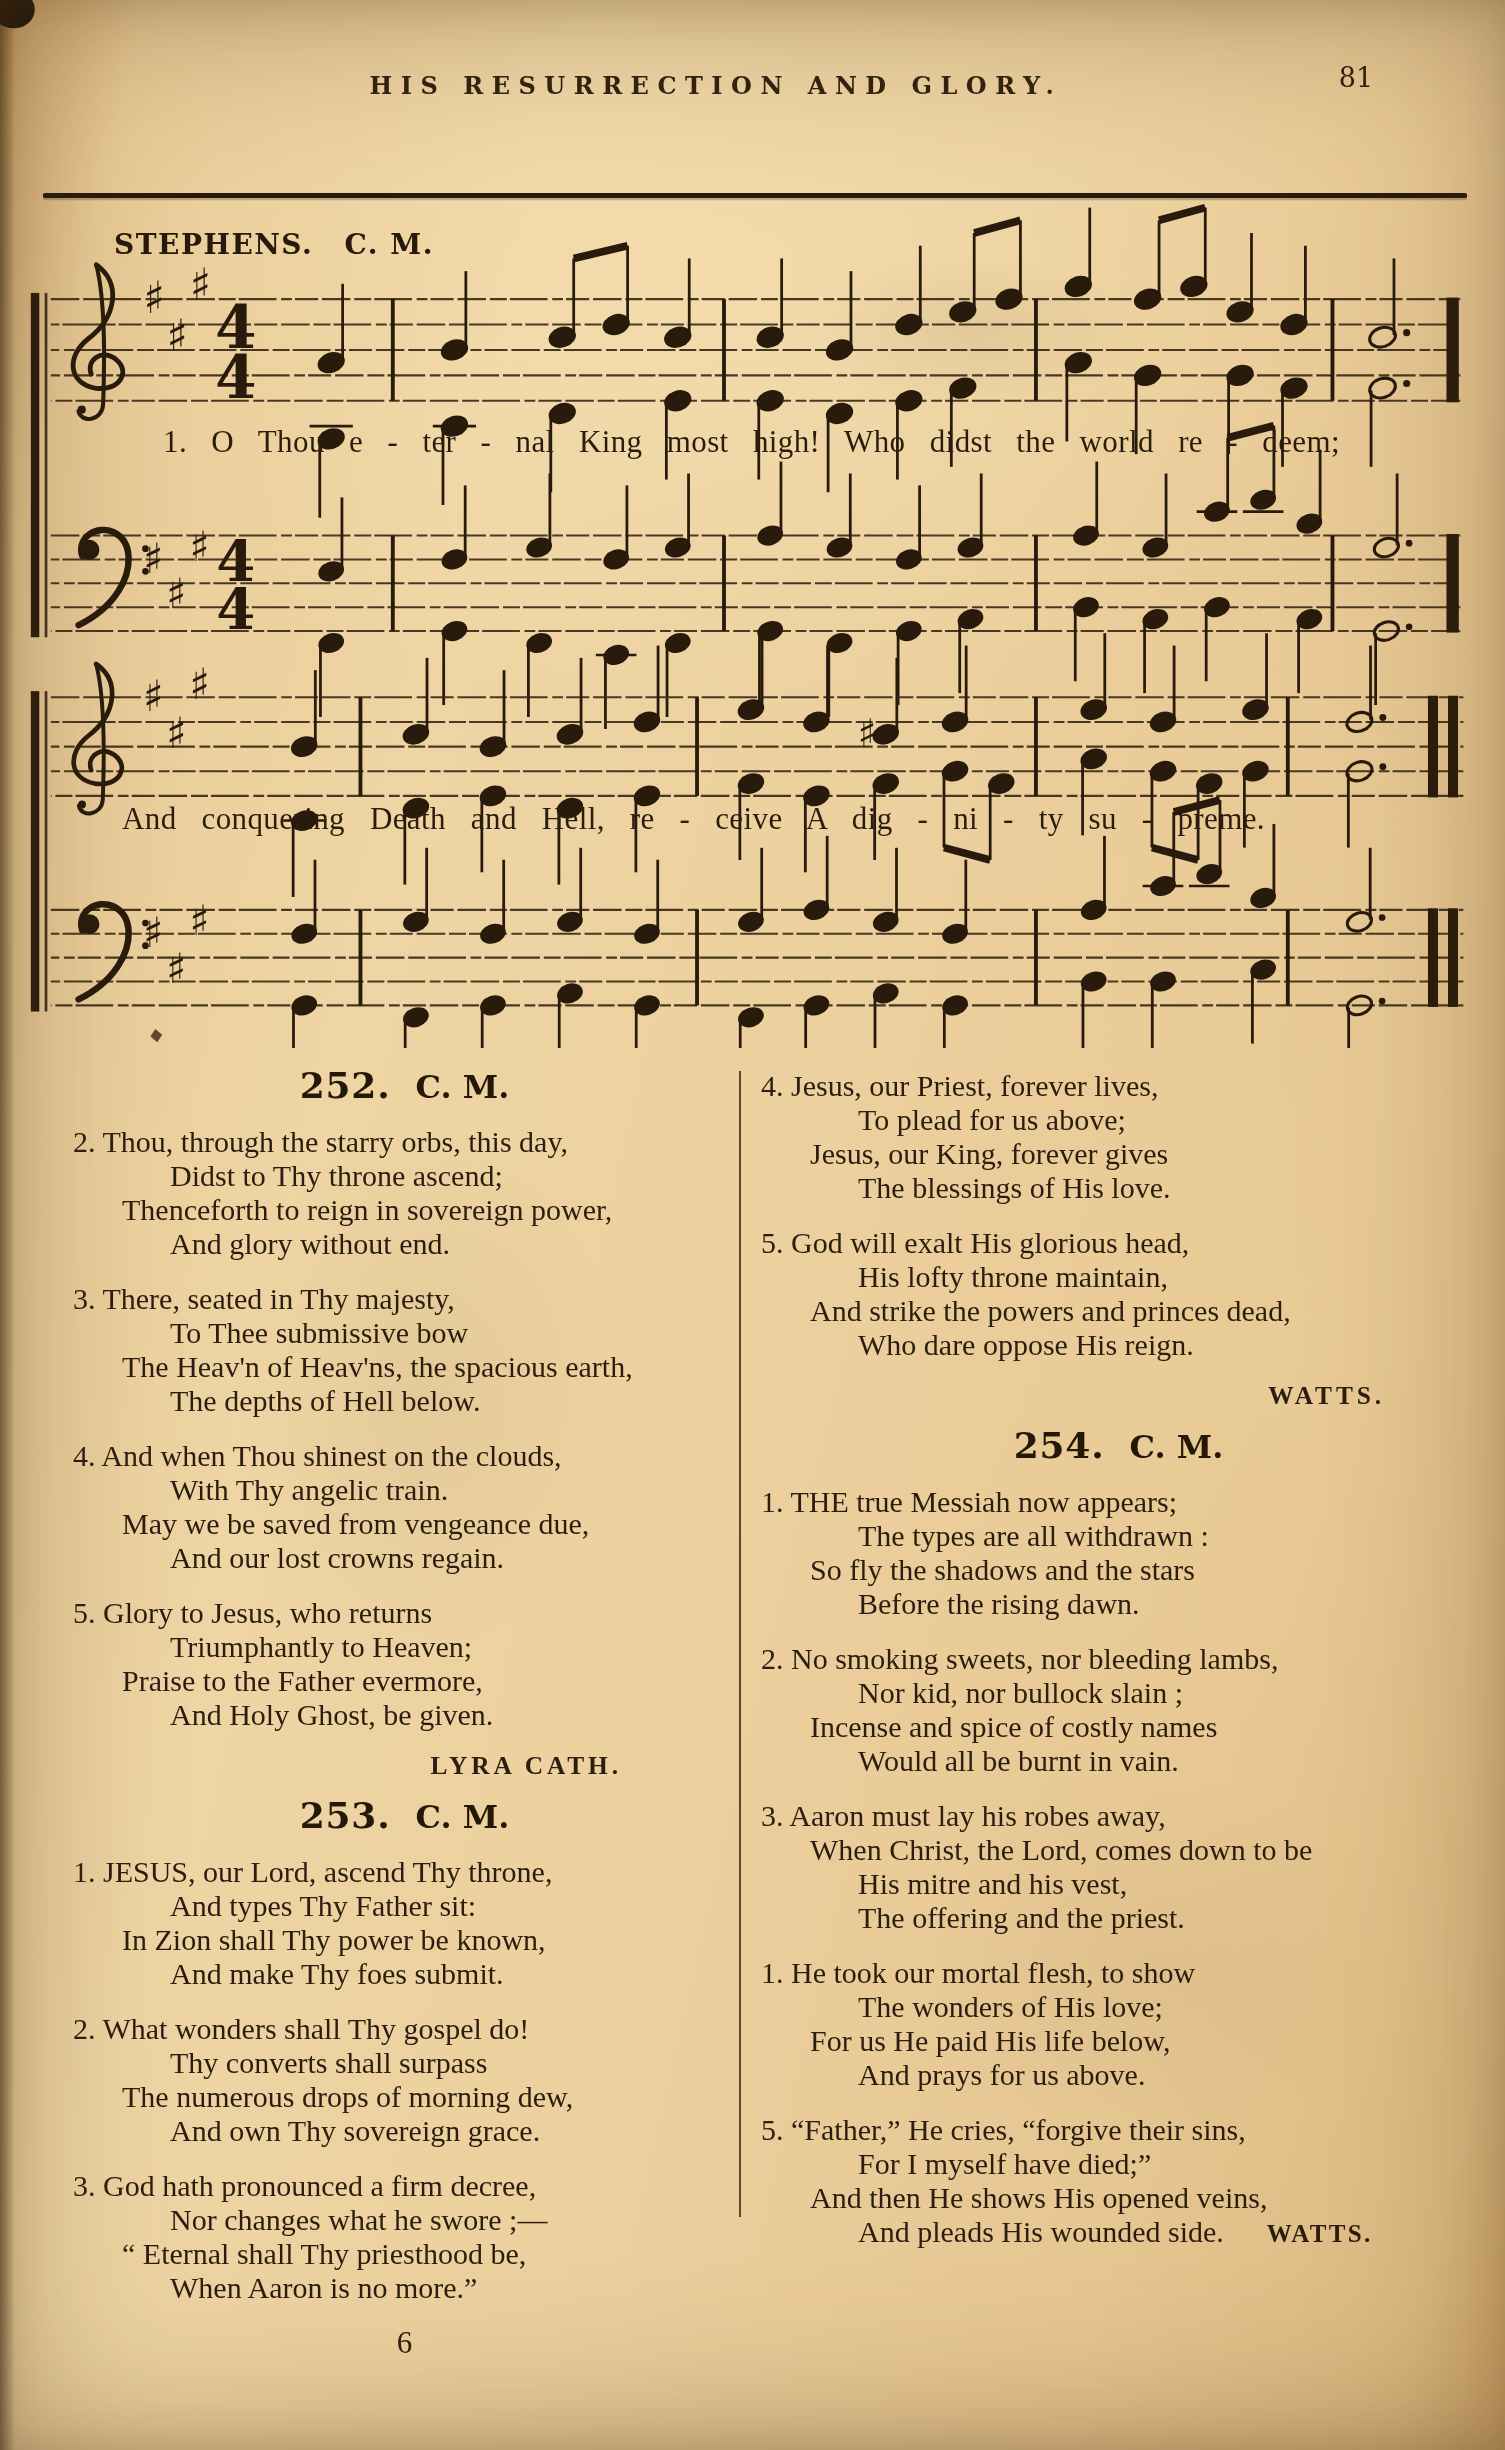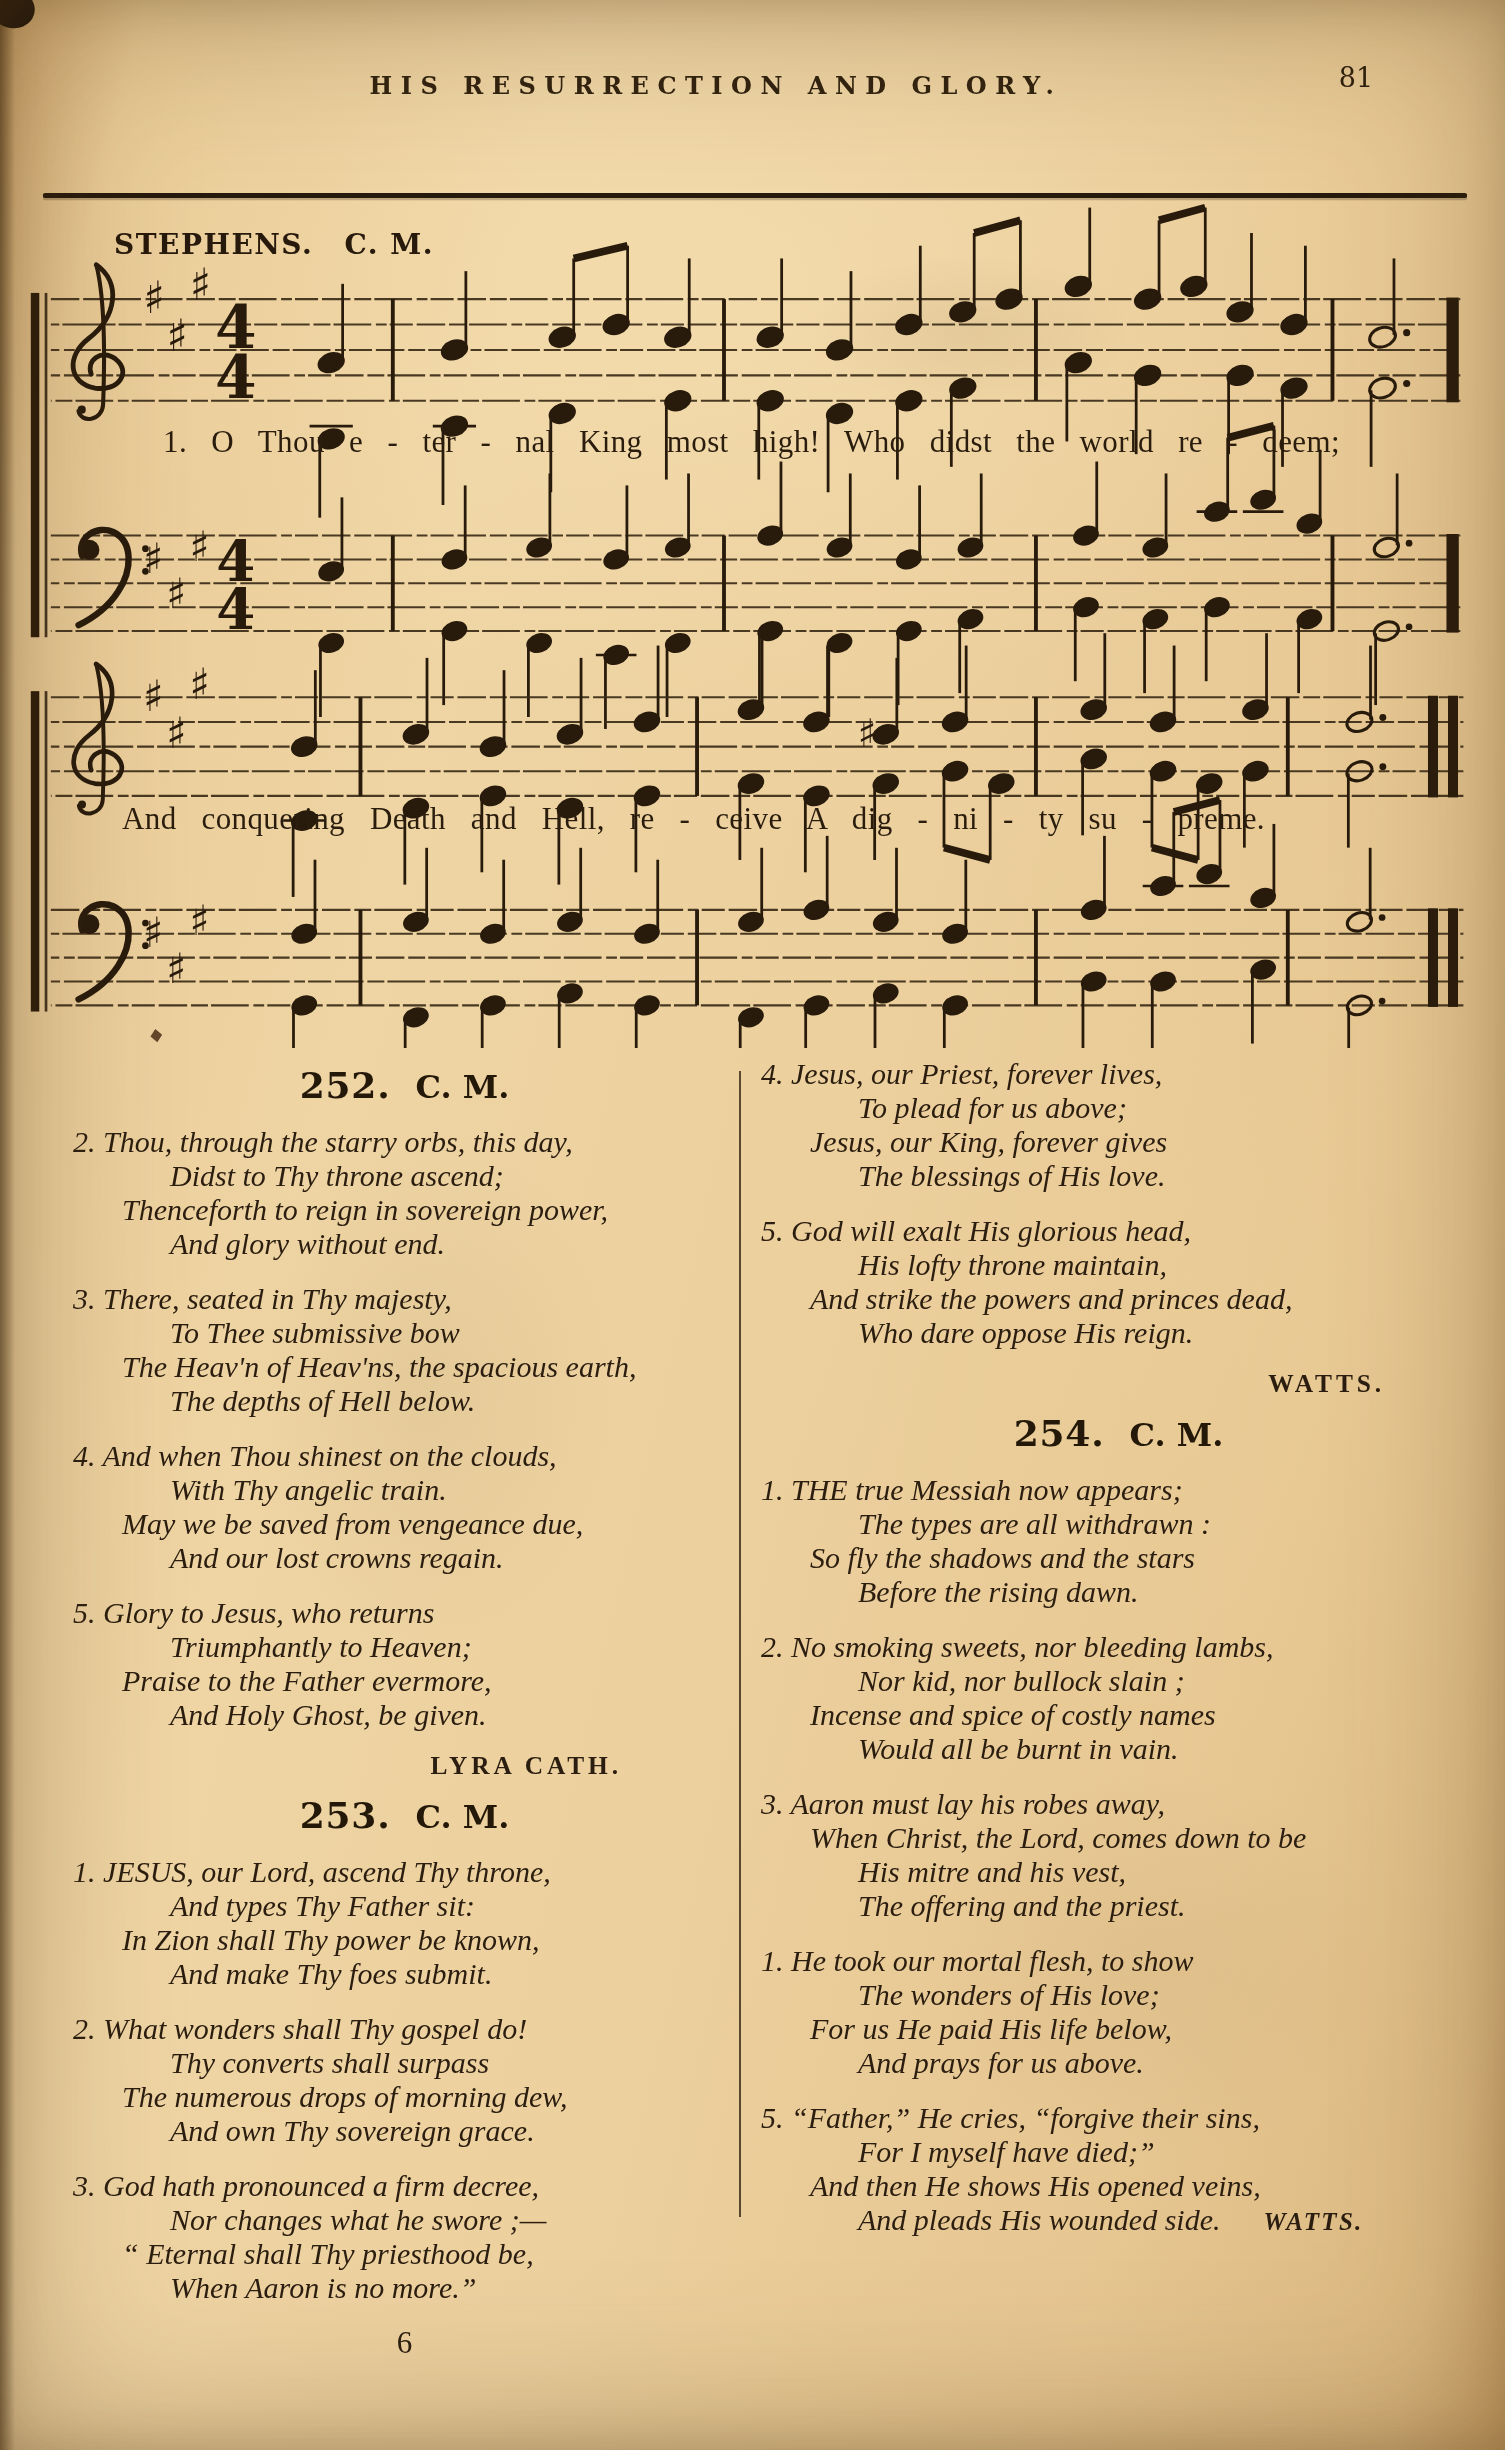--- a/index.html
+++ b/index.html
@@ -54,21 +54,21 @@
 
   .col{position:absolute; top:1057px; font-size:30px; line-height:34px;}
   .col-left{left:73px; width:663px;}
   .col-right{left:761px; width:715px;}
   .col-divider{position:absolute; left:739px; top:1071px; width:2.3px; height:1146px; background:rgba(40,26,10,.75);}
 
   .hymn-heading{text-align:center; margin:10.8px 0 20px; font-family:"DejaVu Serif", serif; font-weight:700; color:#241808;}
   .hymn-heading .num{font-size:36px; letter-spacing:0.8px;}
   .hymn-heading .met{font-size:32px; margin-left:25px;}
 
-  .verse{margin:0 0 21px 0;font-style:italic;}
+  .verse{margin:12px 0 21px 0;}
   .verse .line{white-space:nowrap;}
   .verse .l0{margin-left:0;}
   .verse .l1{margin-left:49px;}
   .verse .l2{margin-left:97px;}
   .inline-attrib{font-size:25px; letter-spacing:2.3px; margin-left:43px; font-weight:600;}
 
   .attribution{text-align:right; padding-right:114px; font-size:25.4px; letter-spacing:3.9px; font-weight:600; margin:-4.6px 0 15.4px;}
   .col-right .attribution{padding-right:91px;}
 
   .signature-mark{text-align:center; margin-top:3.1px; font-size:31px;}

